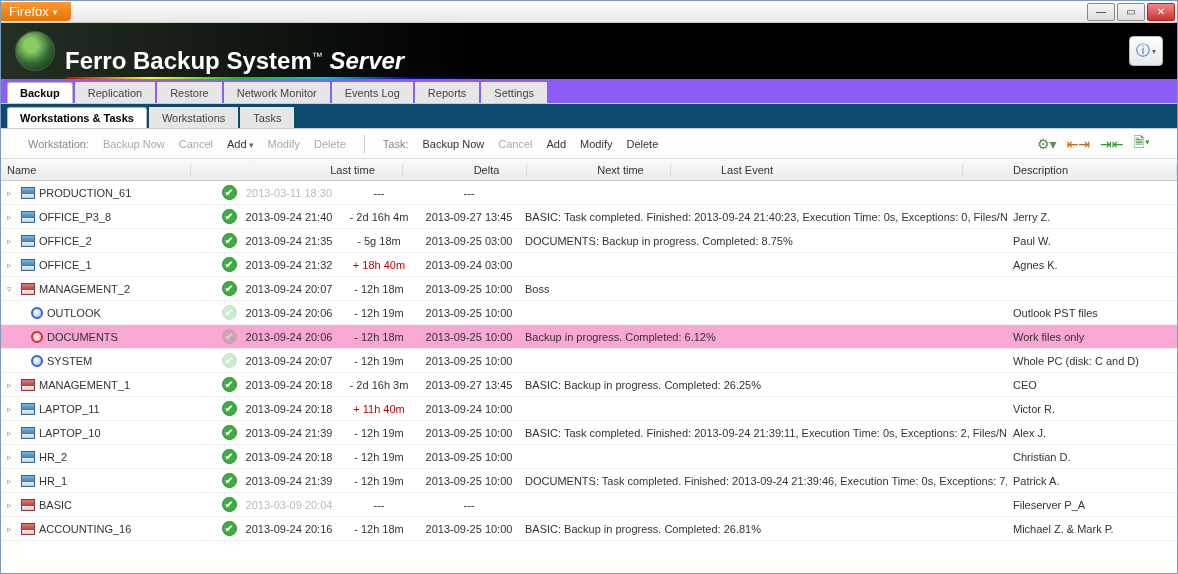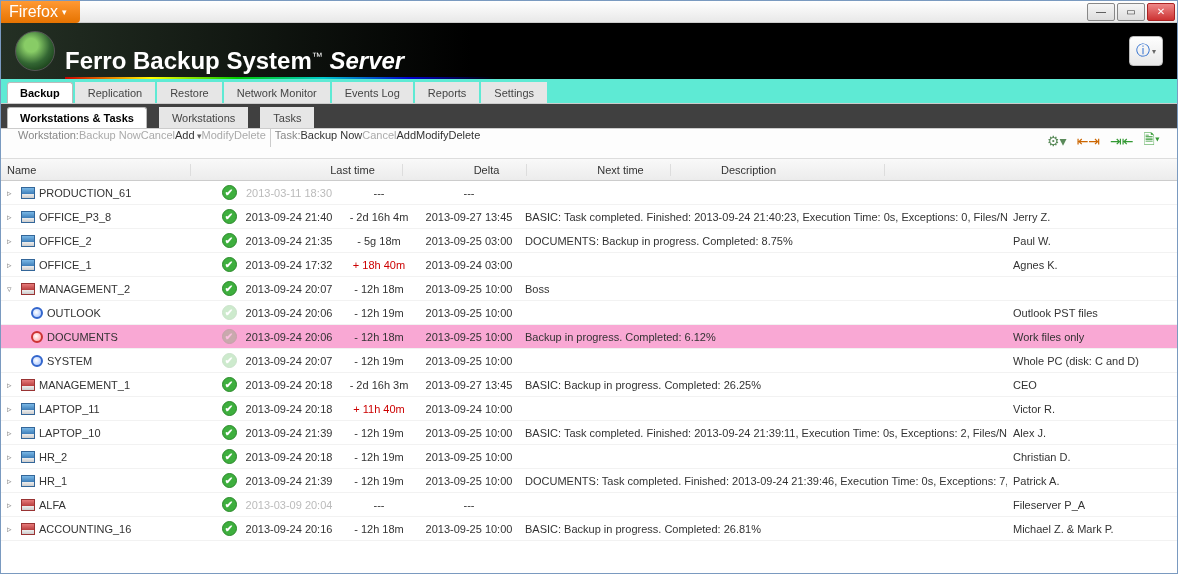--- a/index.html
+++ b/index.html
@@ -1,46 +1,46 @@
 <!DOCTYPE html>
 <html><head>
 <meta charset="utf-8">
 <style>
   * { box-sizing: border-box; margin: 0; padding: 0; }
   body { font-family: Tahoma, Arial, sans-serif; font-size: 11px; color: #333; background: #fff; }
   .window { width: 1178px; height: 574px; border: 1px solid #7a9ac0; position: relative; overflow: hidden; background: #fff; }
   
   
   .titlebar { height: 22px; background: linear-gradient(to bottom, #fff, #e8e8e8); display: flex; align-items: center; justify-content: space-between; border-bottom: 1px solid #ccc; }
-  .firefox-btn { background: linear-gradient(to bottom, #ff9933, #e67300); color: #fff; font-size: 16px; padding: 2px 14px 2px 8px; border-radius: 0 0 4px 0; display: flex; align-items: center; gap: 4px; cursor: pointer; }
+  .firefox-btn { background: linear-gradient(to bottom, #ff9933, #e67300); color: #fff; font-size: 13px; padding: 2px 14px 2px 8px; border-radius: 0 0 4px 0; display: flex; align-items: center; gap: 4px; cursor: pointer; }
   .firefox-btn::after { content: "▾"; font-size: 9px; }
   .win-ctrls { display: flex; gap: 2px; margin-right: 2px; }
   .win-ctrl { width: 28px; height: 18px; border: 1px solid #888; background: linear-gradient(to bottom,#f5f5f5,#ddd); display: flex; align-items: center; justify-content: center; font-size: 10px; cursor: pointer; border-radius: 2px; }
   .win-ctrl.close { background: linear-gradient(to bottom,#e88,#c33); color: #fff; border-color: #a22; }
   
   
   .banner { height: 56px; background: #000 linear-gradient(to right, rgba(60,80,60,0.6), #000 40%); display: flex; align-items: center; justify-content: space-between; padding: 0 14px; }
   .banner-left { display: flex; align-items: center; gap: 10px; }
   .logo-swirl { width: 40px; height: 40px; border-radius: 50%; background: radial-gradient(circle at 40% 35%, #88cc66 0 20%, #336633 55%, #113311 90%); border: 1px solid #555; }
   .banner-title { color: #fff; font-family: "Segoe UI", Arial, sans-serif; font-size: 24px; font-weight: 300; margin-top: 24px; }
   .banner-title .b { font-weight: 600; }
   .banner-title .tm { font-size: 11px; vertical-align: super; }
   .banner-title .srv { font-style: italic; font-weight: 600; }
   .underline { height: 2px; width: 430px; background: linear-gradient(to right, #c00, #ff0, #0c0, #0cc, #00c, transparent); margin-top: 2px; }
   .info-btn { width: 34px; height: 30px; background: linear-gradient(to bottom,#fefefe,#e8e8e8); border: 1px solid #bbb; border-radius: 4px; display: flex; align-items: center; justify-content: center; font-size: 14px; color: #2266cc; cursor: pointer; }
   .info-btn::after { content: " ▾"; font-size: 8px; color: #666; margin-left: 2px; }
   
   
-  .tabs { display: flex; background: #5eead4; border-bottom: 1px solid #ccc; padding-left: 6px; gap: 2px; }
+  .tabs { display: flex; background: #8b5cf6; border-bottom: 1px solid #ccc; padding-left: 6px; gap: 2px; }
   .tab { padding: 4px 12px; background: #e6e6e6; border: 1px solid transparent; border-bottom: none; cursor: pointer; color: #444; margin-top: 3px; }
   .tab.active { background: #fff; border-color: #bbb; border-radius: 3px 3px 0 0; font-weight: bold; color: #000; }
-  .subtabs { display: flex; background: #404040; border-bottom: 1px solid #ccc; padding-left: 6px; gap: 12px; }
-  
-  
-  .toolbar { display: flex; align-items: flex-start; height: 30px; padding: 0 17px; background: #fdfdfd; border-bottom: 1px solid #ddd; }
+  .subtabs { display: flex; background: #0c4a6e; border-bottom: 1px solid #ccc; padding-left: 6px; gap: 2px; }
+  
+  
+  .toolbar { display: flex; align-items: center; height: 30px; padding: 0 27px; background: #fdfdfd; border-bottom: 1px solid #ddd; gap: 14px; }
   .toolbar .sep { width: 1px; height: 18px; background: #ccc; margin: 0 4px; }
   .tb-label { color: #888; }
   .tb-item { color: #333; cursor: pointer; }
   .tb-item.disabled { color: #aaa; cursor: default; }
   .tb-item.dd::after { content: " ▾"; font-size: 9px; color: #666; }
   .toolbar-right { margin-left: auto; display: flex; gap: 10px; align-items: center; }
   .tb-icon { font-size: 14px; cursor: pointer; }
   
   
   .grid { width: 100%; }
@@ -140,20 +140,21 @@
     </div>
   </div>
 
   <div class="grid">
     <div class="grid-head">
       <div class="col c-name">Name</div>
       <div class="col c-stat"></div>
       <div class="col c-last">Last time</div>
       <div class="col c-delta">Delta</div>
       <div class="col c-next">Next time</div>
+      <div class="col c-event">Last Event</div>
       <div class="col c-desc">Description</div>
     </div>
     <div class="grid-body" id="gridBody">
         <div class="row">
           <div class="name-cell">
             <span class="arrow">▹</span>
             <span class="ws-icon"></span>
             <span>PRODUCTION_61</span>
           </div>
           <div class="col c-stat" style="width: 24px;"><span class="check"></span></div>
@@ -189,21 +190,21 @@
           <div class="col c-event">DOCUMENTS: Backup in progress. Completed: 8.75%</div>
           <div class="col c-desc">Paul W.</div>
         </div>
         <div class="row">
           <div class="name-cell">
             <span class="arrow">▹</span>
             <span class="ws-icon"></span>
             <span>OFFICE_1</span>
           </div>
           <div class="col c-stat" style="width: 24px;"><span class="check"></span></div>
-          <div class="col c-last">2013-09-24 17:32</div>
+          <div class="col c-last">2013-09-24 21:32</div>
           <div class="col c-delta delta-red">+ 18h 40m</div>
           <div class="col c-next">2013-09-24 03:00</div>
           <div class="col c-event"></div>
           <div class="col c-desc">Agnes K.</div>
         </div>
         <div class="row">
           <div class="name-cell">
             <span class="arrow">▿</span>
             <span class="ws-icon red"></span>
             <span>MANAGEMENT_2</span>
@@ -312,21 +313,21 @@
           <div class="col c-last">2013-09-24 21:39</div>
           <div class="col c-delta">- 12h 19m</div>
           <div class="col c-next">2013-09-25 10:00</div>
           <div class="col c-event">DOCUMENTS: Task completed. Finished: 2013-09-24 21:39:46, Execution Time: 0s, Exceptions: 7, Fil</div>
           <div class="col c-desc">Patrick A.</div>
         </div>
         <div class="row">
           <div class="name-cell">
             <span class="arrow">▹</span>
             <span class="ws-icon red"></span>
-            <span>ALFA</span>
+            <span>BASIC</span>
           </div>
           <div class="col c-stat" style="width: 24px;"><span class="check"></span></div>
           <div class="col c-last muted">2013-03-09 20:04</div>
           <div class="col c-delta">---</div>
           <div class="col c-next">---</div>
           <div class="col c-event"></div>
           <div class="col c-desc">Fileserver P_A</div>
         </div>
         <div class="row">
           <div class="name-cell">

